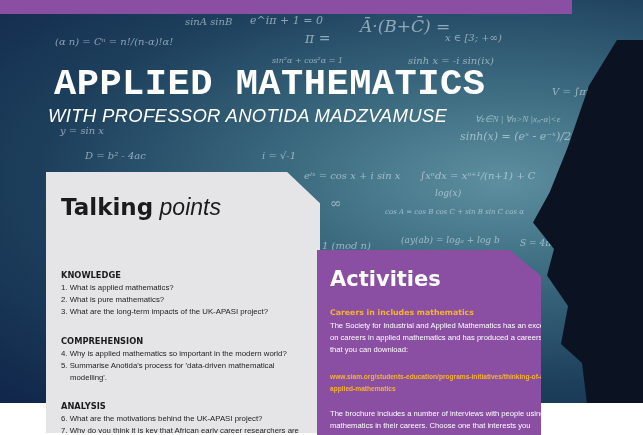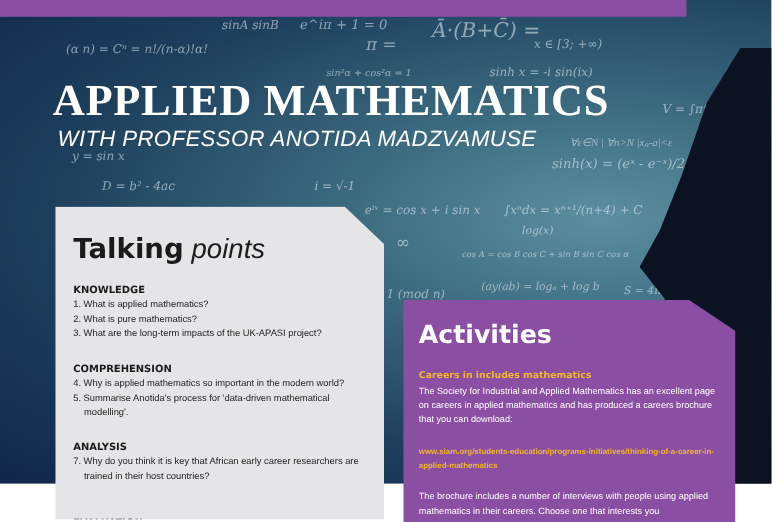--- a/index.html
+++ b/index.html
@@ -3,48 +3,48 @@
 <meta charset="utf-8">
 <style>
   html, body { margin:0; padding:0; }
   body { width:643px; height:435px; overflow:hidden; position:relative; background:#ffffff; font-family:"Liberation Sans", sans-serif; }
   .hero { position:absolute; left:0; top:0; width:643px; height:403px;
     background: radial-gradient(ellipse at 78% 45%, #5d8fa0 0%, #3c6b80 30%, #1d3f5c 65%, #10264a 100%); overflow:hidden; }
   .chalk { position:absolute; color:rgba(230,240,245,0.55); font-family:"DejaVu Serif", serif; font-style:italic; white-space:nowrap; }
   .silhouette { position:absolute; right:-30px; top:40px; width:140px; height:380px; background:#0b1322;
     clip-path: polygon(60% 0, 100% 0, 100% 100%, 40% 100%, 35% 85%, 20% 80%, 25% 70%, 10% 62%, 15% 55%, 0% 48%, 12% 40%, 25% 28%, 40% 12%); }
   .topbar { position:absolute; left:0; top:0; width:572px; height:14px; background:#8a4ea3; }
-  .title { position:absolute; left:44px; top:66px; color:#ffffff; font-weight:900; font-size:37px; letter-spacing:0.5px; font-family:Liberation Serif, serif; line-height:1; }
+  .title { position:absolute; left:54px; top:66px; color:#ffffff; font-weight:900; font-size:37px; letter-spacing:0.5px; font-family:Liberation Mono, monospace; line-height:1; }
   .subtitle { position:absolute; left:48px; top:105px; color:#ffffff; font-style:italic; font-size:18.5px; font-family:"Liberation Sans", sans-serif; letter-spacing:0.3px; }
   .talk { position:absolute; left:46px; top:172px; width:274px; height:261px; background:#e5e5e8;
     clip-path: polygon(0 0, 88% 0, 100% 12%, 100% 100%, 0 100%); }
   .talk-h { position:absolute; left:15px; top:22px; font-size:23px; color:#1b1b1b; }
   .talk-h b { font-family:"DejaVu Sans", sans-serif; font-weight:900; }
   .talk-h i { font-family:"Liberation Sans", sans-serif; font-weight:normal; font-style:italic; }
-  .sect { position:absolute; left:15px; width:250px; }
+  .sect { position:absolute; left:15px; width:250px;margin-top:34px; }
   .sect-h { font-family:"DejaVu Sans", sans-serif; font-weight:900; font-size:8.3px; color:#1b1b1b; margin-bottom:2px; }
   .q { font-family:"Liberation Sans", sans-serif; font-size:7.8px; color:#222; line-height:12px; padding-left:9px; text-indent:-9px; }
-  .act { position:absolute; left:336px; top:250px; width:277px; height:185px; background:#8a4ea3;
+  .act { position:absolute; left:317px; top:250px; width:224px; height:185px; background:#8a4ea3;
     clip-path: polygon(0 0, 86% 0, 100% 14%, 100% 100%, 0 100%); }
   .act-h { position:absolute; left:13px; top:17px; font-family:"DejaVu Sans", sans-serif; font-weight:900; font-size:21px; color:#ffffff; }
   .act-sub { position:absolute; left:13px; top:58px; font-family:"DejaVu Sans", sans-serif; font-weight:bold; font-size:7.8px; color:#f7b52b; }
   .act-p { position:absolute; left:13px; width:255px; font-family:"Liberation Sans", sans-serif; font-size:7.6px; color:#ffffff; line-height:12px; }
   .act-link { position:absolute; left:13px; width:255px; font-family:"Liberation Sans", sans-serif; font-weight:bold; font-size:6.6px; color:#f7b52b; line-height:12px; }
 </style>
 </head>
 <body>
 
 <div class="hero" id="hero">
     <div class="chalk" style="left: 520px; top: 238px; font-size: 9px;">S = 4πR²</div>
     <div class="chalk" style="left: 385px; top: 235px; font-size: 9px; margin-left: 16px;">(ay(ab) = logₐ + log b</div>
     <div class="chalk" style="left: 322px; top: 240px; font-size: 10px;">1 (mod n)</div>
     <div class="chalk" style="left: 385px; top: 208px; font-size: 7px;">cos A = cos B cos C + sin B sin C cos α</div>
     <div class="chalk" style="left: 435px; top: 188px; font-size: 9px;">log(x)</div>
     <div class="chalk" style="left: 330px; top: 195px; font-size: 14px;">∞</div>
-    <div class="chalk" style="left: 420px; top: 170px; font-size: 10px;">∫xⁿdx = xⁿ⁺¹/(n+4) + C</div>
+    <div class="chalk" style="left: 420px; top: 170px; font-size: 10px;">∫xⁿdx = xⁿ⁺¹/(n+1) + C</div>
     <div class="chalk" style="left: 304px; top: 170px; font-size: 10px;">eⁱˣ = cos x + i sin x</div>
     <div class="chalk" style="left: 262px; top: 150px; font-size: 10px;">i = √-1</div>
     <div class="chalk" style="left: 85px; top: 150px; font-size: 10px;">D = b² - 4ac</div>
     <div class="chalk" style="left: 460px; top: 130px; font-size: 11px;">sinh(x) = (eˣ - e⁻ˣ)/2</div>
     <div class="chalk" style="left: 60px; top: 125px; font-size: 10px;">y = sin x</div>
     <div class="chalk" style="left: 475px; top: 112px; font-size: 9px; font-family: Liberation Serif, serif;">∀ε∈N | ∀n&gt;N |xₙ-a|&lt;ε</div>
     <div class="chalk" style="left: 552px; top: 86px; font-size: 10px;">V = ∫πf²(x)</div>
     <div class="chalk" style="left: 408px; top: 55px; font-size: 10px;">sinh x = -i sin(ix)</div>
     <div class="chalk" style="left: 272px; top: 56px; font-size: 8px;">sin²α + cos²α = 1</div>
     <div class="chalk" style="left: 445px; top: 32px; font-size: 10px;">x ∈ [3; +∞)</div>
@@ -74,20 +74,21 @@
   </div>
 
   <div class="sect" style="top:130px;">
     <div class="sect-h">COMPREHENSION</div>
     <div class="q">4. Why is applied mathematics so important in the modern world?</div>
     <div class="q">5. Summarise Anotida's process for 'data-driven mathematical modelling'.</div>
   </div>
 
   <div class="sect" style="top:195px;">
     <div class="sect-h">ANALYSIS</div>
+    <div class="q">6. What are the motivations behind the UK-APASI project?</div>
     <div class="q">7. Why do you think it is key that African early career researchers are trained in their host countries?</div>
   </div>
 
   <div class="sect" style="top:258px;">
     <div class="sect-h">EVALUATION</div>
   </div>
 </div>
 
 <div class="act">
   <div class="act-h">Activities</div>

